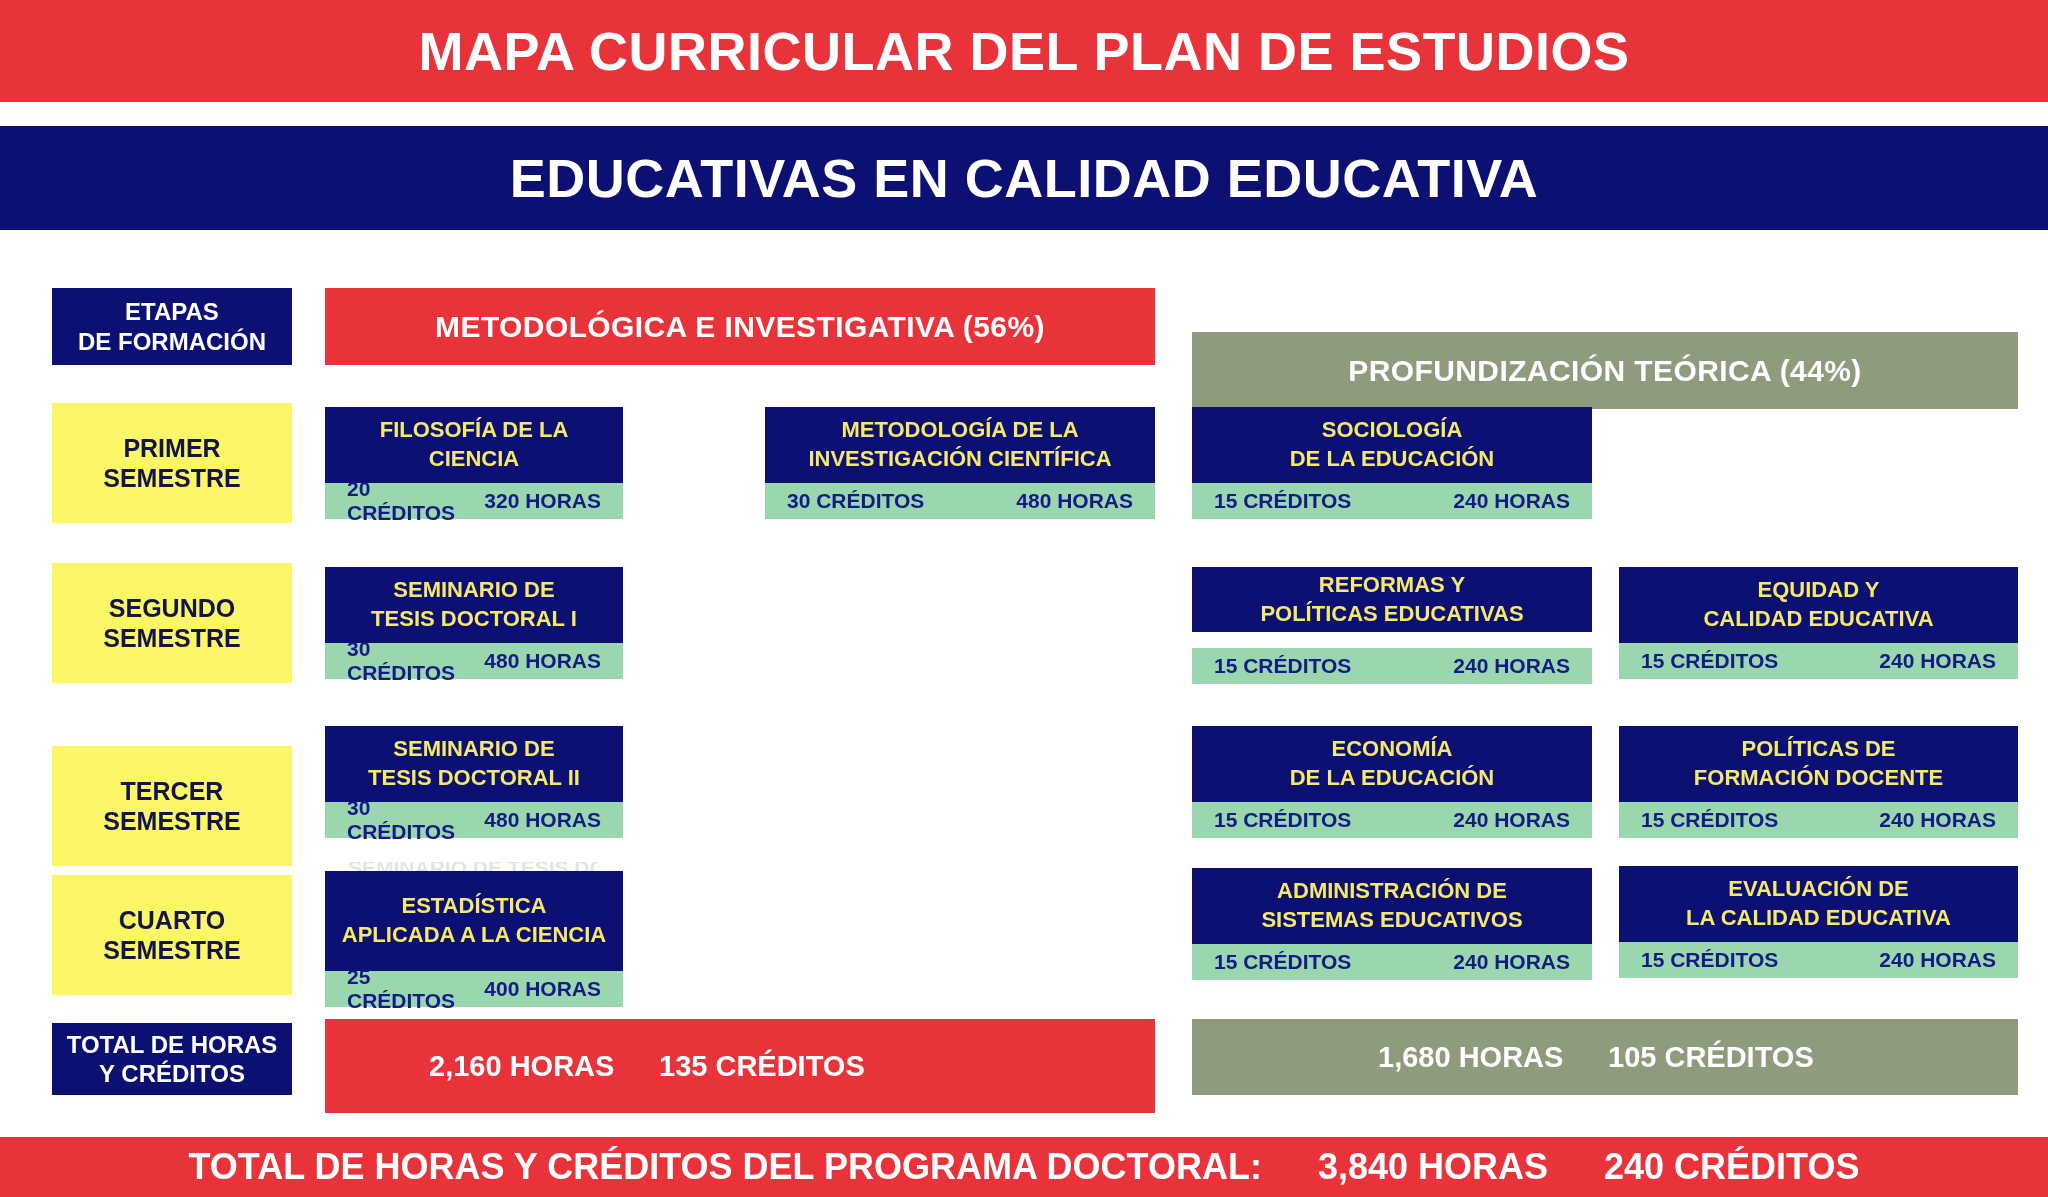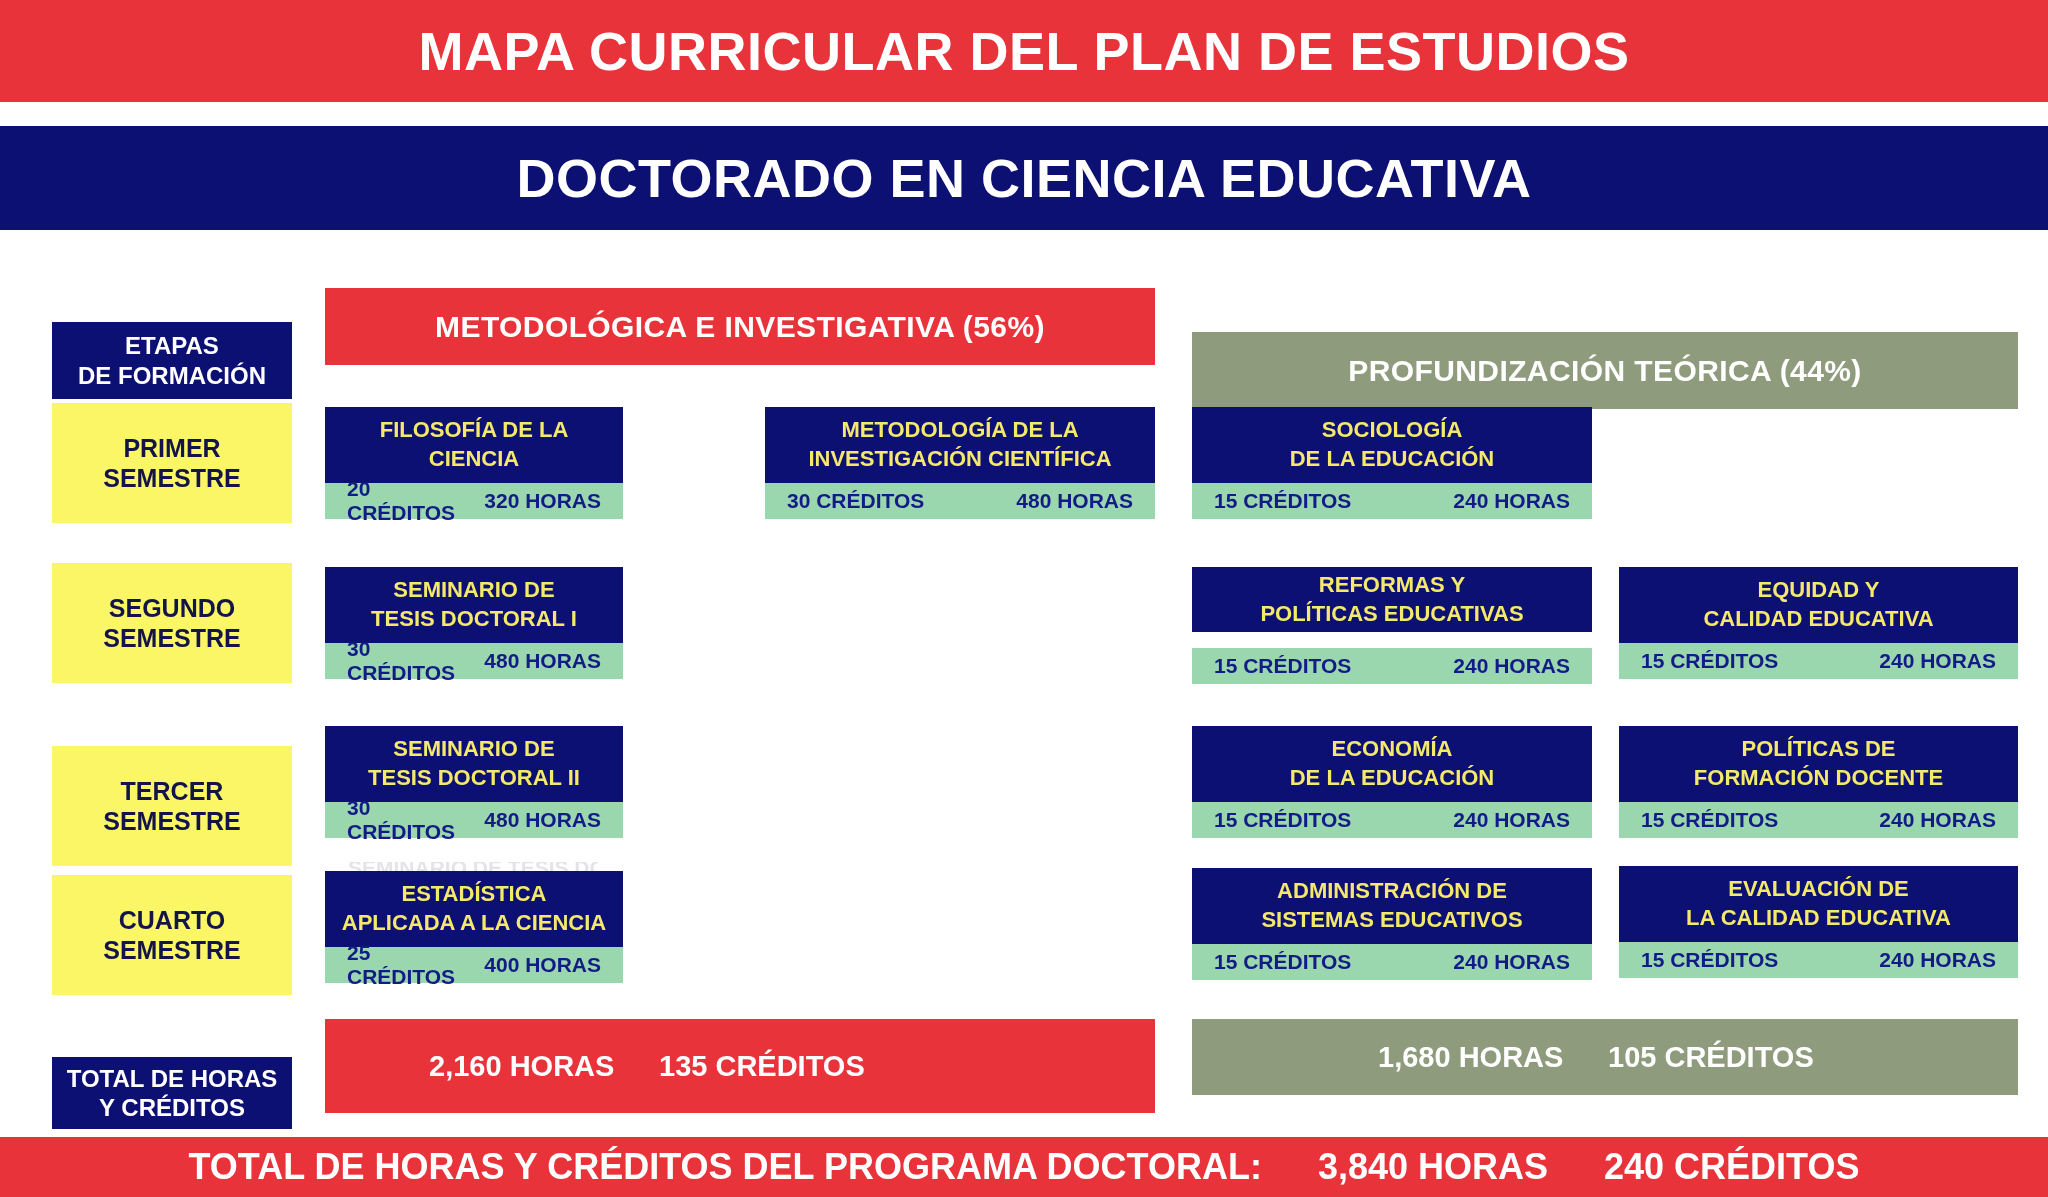--- a/index.html
+++ b/index.html
@@ -64,21 +64,20 @@
     justify-content: center;
     text-align: center;
     box-sizing: border-box;
     line-height: 1.22;
   }
   .rowlabel-navy {
     background: #0d1073;
     color: #ffffff;
     font-size: 24px;
     font-weight: bold;
-    margin-top: 34px;
   }
   .rowlabel-yellow {
     background: #fbf666;
     color: #131449;
     font-size: 25px;
     font-weight: bold;
   }
 
   
   .stage-bar {
@@ -186,21 +185,21 @@
     font-weight: bold;
   }
 </style>
 </head>
 <body>
 
 <div class="title-bar title-bar-red">
   <div class="title-text main">MAPA CURRICULAR DEL PLAN DE ESTUDIOS</div>
 </div>
 <div class="title-bar title-bar-navy">
-  <div class="title-text sub">DOCTORADO EN CIENCIA EDUCATIVA</div>
+  <div class="title-text sub">EDUCATIVAS EN CALIDAD EDUCATIVA</div>
 </div>
 
 <div class="grid">
 
   <div class="rowlabel rowlabel-navy" style="top:58px;height:77px;">
     <span style="white-space: pre-line;">ETAPAS
 DE FORMACIÓN</span>
   </div>
   <div class="stage-bar stage-red" style="left:325px;top:58px;width:830px;height:77px;">
     <span>METODOLÓGICA E INVESTIGATIVA (56%)</span>
@@ -304,21 +303,21 @@
     </div>
   </div>
 
   <div class="rowlabel rowlabel-yellow" style="top:645px;height:120px;">
     <span style="white-space: pre-line;">CUARTO
 SEMESTRE</span>
   </div>
 
   <div class="ghost" style="left:348px;top:632px;width:250px;">SEMINARIO DE TESIS DOCTORAL</div>
 
-  <div class="card" style="left:325px;top:641px;width:298px;height:112px;">
+  <div class="card" style="left:325px;top:641px;width:298px;height:136px;">
     <div class="card-title" style="white-space: pre-line;">ESTADÍSTICA
 APLICADA A LA CIENCIA</div>
     <div class="card-meta">
       <span>25 CRÉDITOS</span>
       <span>400 HORAS</span>
     </div>
   </div>
 
   <div class="card" style="left:1192px;top:638px;width:400px;height:112px;">
     <div class="card-title" style="white-space: pre-line;">ADMINISTRACIÓN DE

